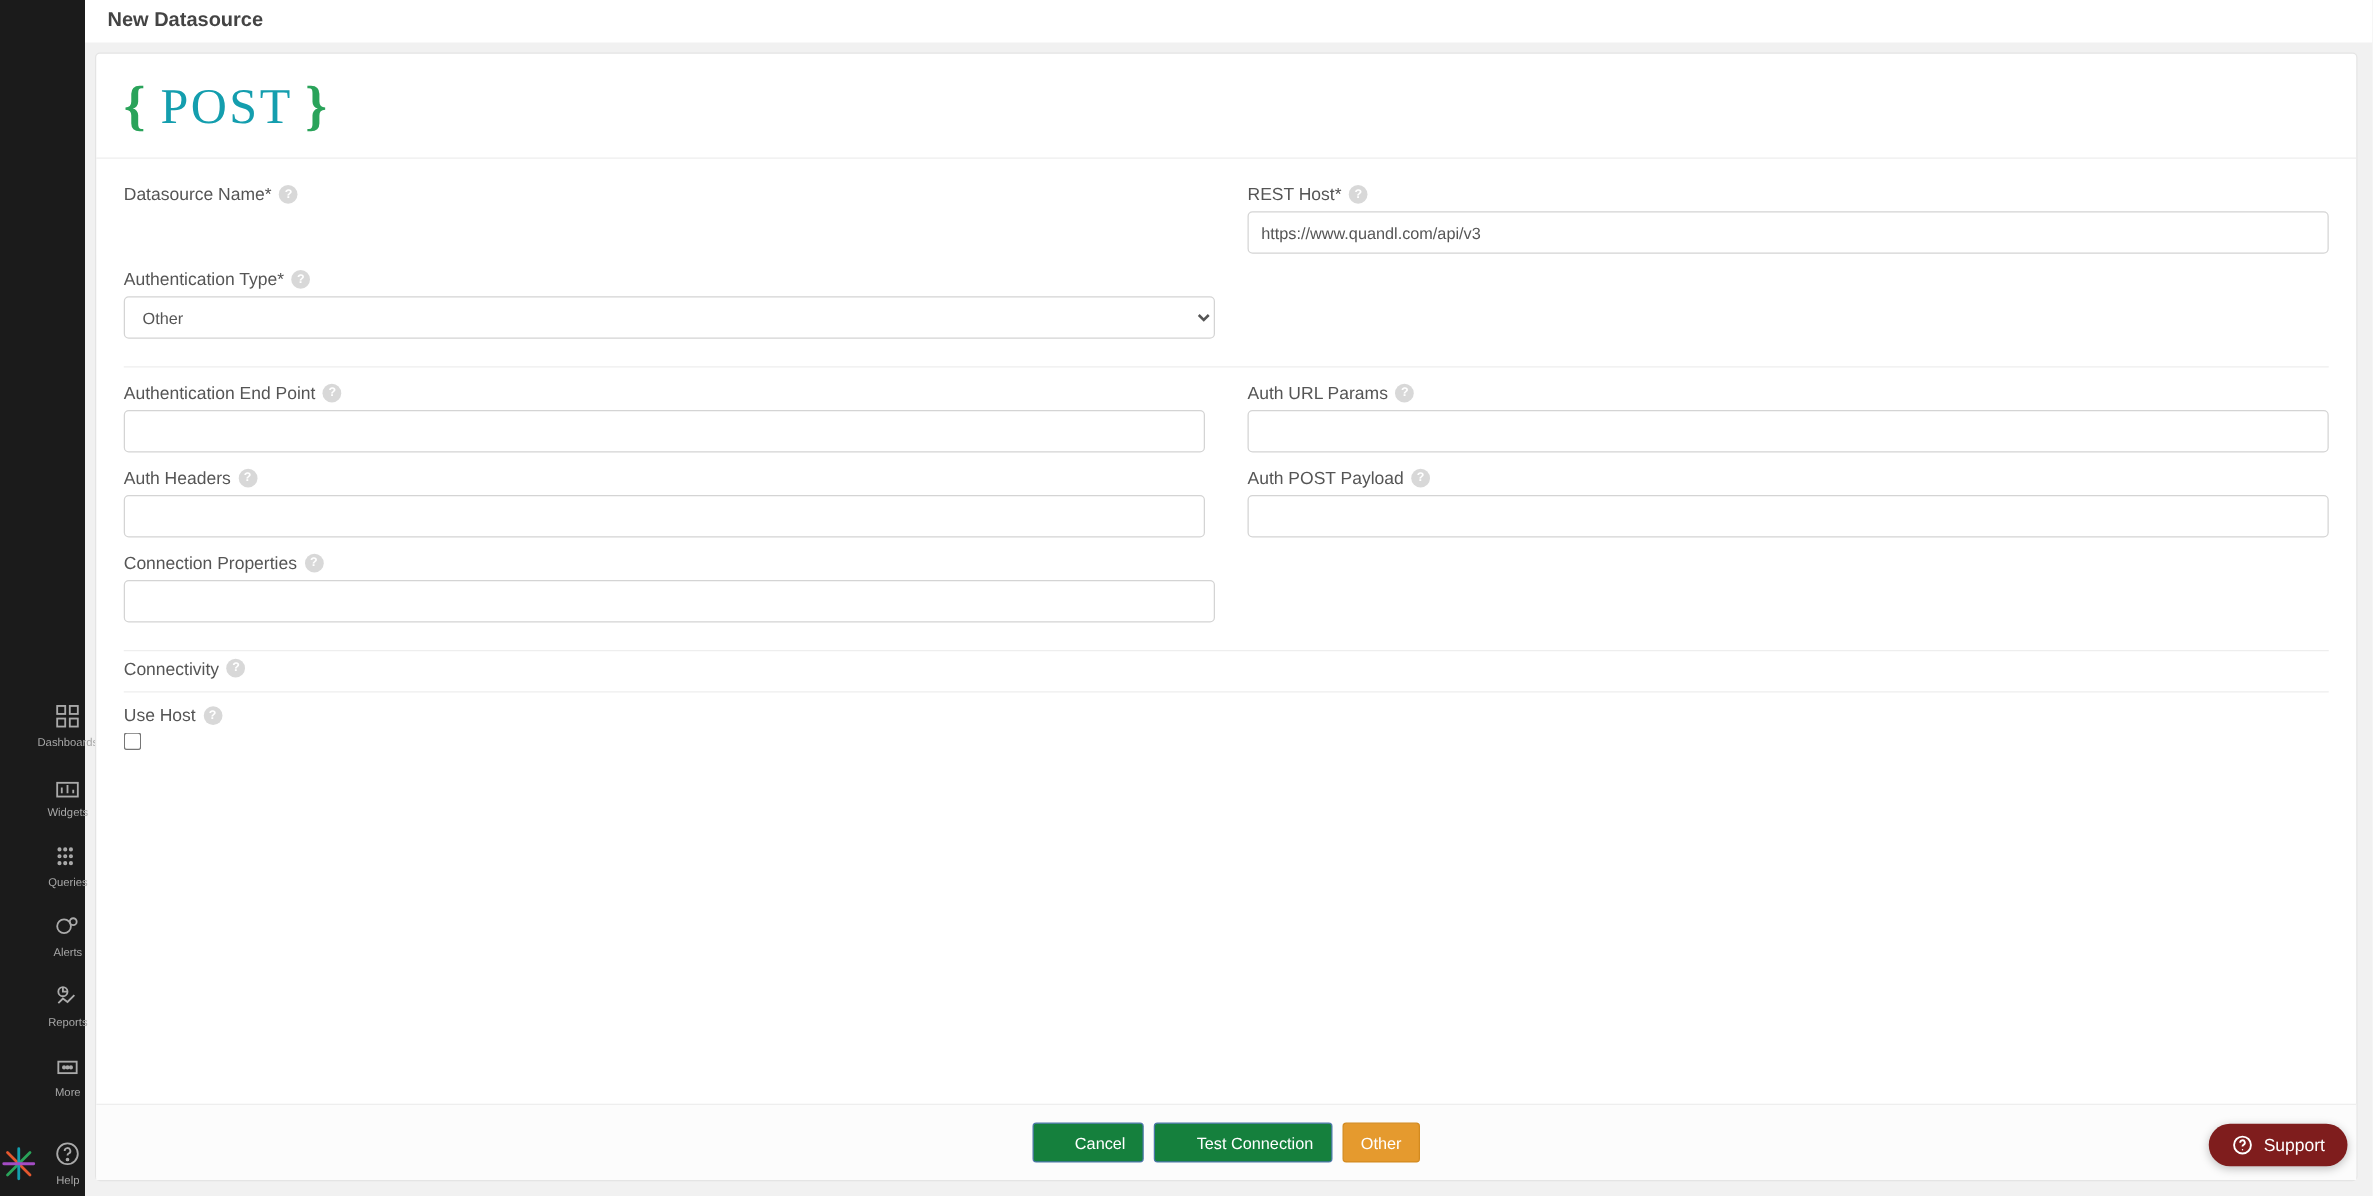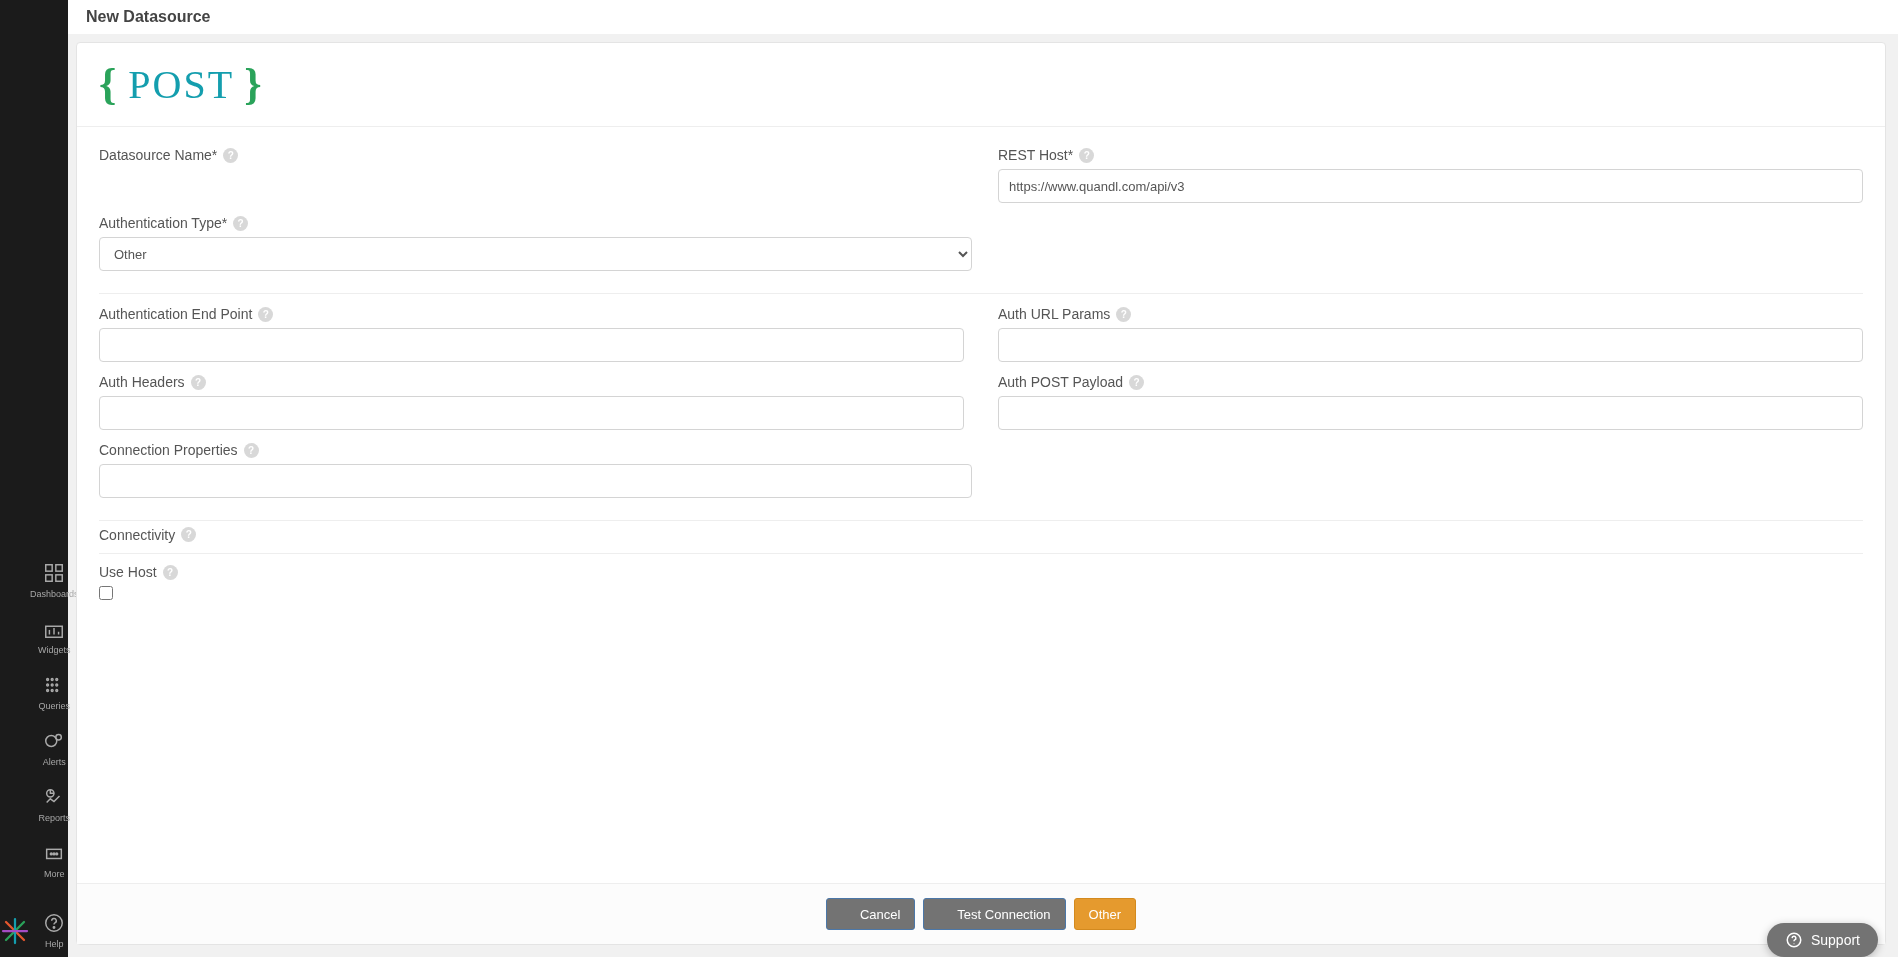--- a/index.html
+++ b/index.html
@@ -43,25 +43,25 @@
   .code-wrap .ln { position: absolute; left: 10px; top: 7px; font-size: 11px; color: #bbb; font-family: Menlo, Consolas, monospace; pointer-events: none; }
   .prop-input { width: 100%; height: 34px; border: 1px solid #d4d4d4; border-radius: 4px; padding: 0 10px; font-size: 13px; background: #fff; }
 
   hr.sep { border: none; border-top: 1px solid #eee; margin: 22px 0 6px 0; }
   .sub-header { font-size: 14px; color: #555; display: flex; align-items: flex-start; gap: 6px; }
   .conn-divider { border: none; border-top: 1px solid #eee; margin: 10px 0 10px 0; }
 
   .card-body { flex: 1; }
   .card-footer { border-top: 1px solid #eee; background: #fcfcfc; padding: 14px 0; display: flex; justify-content: center; gap: 8px; }
   .btn { height: 32px; padding: 0 14px; border-radius: 3px; font-size: 13px; cursor: pointer; border: 1px solid transparent; display: inline-flex; align-items: center; color: #fff; }
-  .btn-default { background: #737373; border-color: #4b77a8; padding-left: 33px; }
+  .btn-default { background: #15803d; border-color: #4b77a8; padding-left: 33px; }
   .btn-primary { background: #e59a2e; border-color: #d38a1f; }
 
   
-  .support { position: fixed; right: 20px; bottom: 0; background: #737373; color: #fff; border-radius: 22px; padding: 8px 18px; display: flex; align-items: center; gap: 8px; font-size: 14px; cursor: pointer; box-shadow: 0 2px 8px rgba(0,0,0,0.25); }
+  .support { position: fixed; right: 20px; bottom: 24px; background: #7f1d1d; color: #fff; border-radius: 22px; padding: 8px 18px; display: flex; align-items: center; gap: 8px; font-size: 14px; cursor: pointer; box-shadow: 0 2px 8px rgba(0,0,0,0.25); }
   .support svg { width: 18px; height: 18px; fill: none; stroke: #fff; stroke-width: 2; }
 
   input[type=checkbox] { width: 14px; height: 14px; cursor: pointer; }
 </style>
 </head>
 <body>
 
 <nav class="sidebar">
   <div class="logo">
     <svg viewBox="0 0 40 40">

